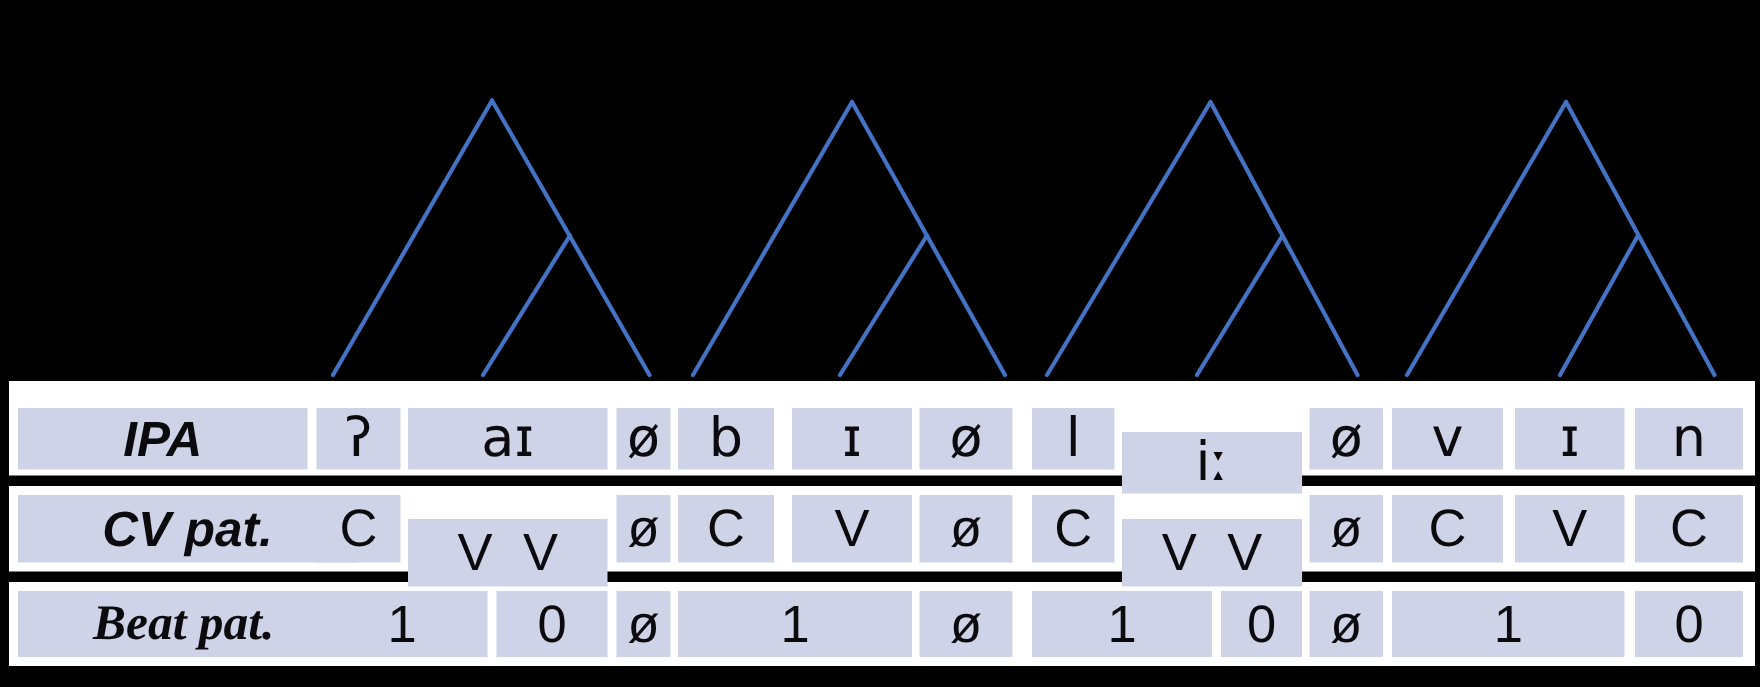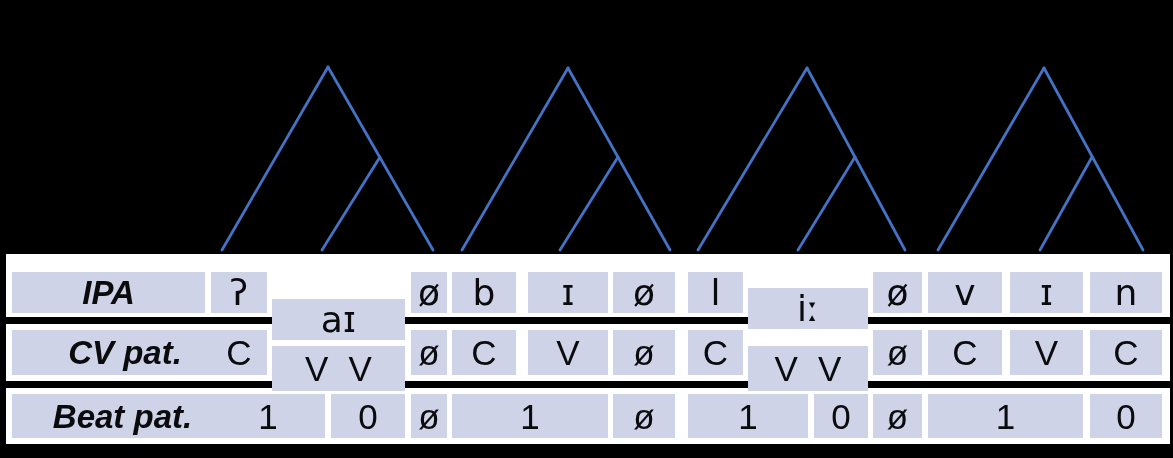--- a/index.html
+++ b/index.html
@@ -69,21 +69,21 @@
       <line x1="1092" y1="157" x2="1040" y2="250"></line>
     </g>
   </svg>
 
   <div class="band band-ipa"></div>
   <div class="band band-cv"></div>
   <div class="band band-beat"></div>
 
   <div class="cell r-ipa lab" style="left:12px;width:193px;">IPA</div>
   <div class="cell r-ipa" style="left:211px;width:56px;">ʔ</div>
-  <div class="cell r-ipa" style="left:272px;width:133px;margin-top:27px;">aɪ</div>
+  <div class="cell r-ipa" style="left:272px;width:133px;">aɪ</div>
   <div class="cell r-ipa" style="left:411px;width:36px;">ø</div>
   <div class="cell r-ipa" style="left:452px;width:64px;">b</div>
   <div class="cell r-ipa" style="left:528px;width:80px;">ɪ</div>
   <div class="cell r-ipa" style="left:613px;width:62px;">ø</div>
   <div class="cell r-ipa" style="left:688px;width:55px;">l</div>
   <div class="cell r-ipa" style="left:748px;width:120px;margin-top:16px;">iː</div>
   <div class="cell r-ipa" style="left:873px;width:49px;">ø</div>
   <div class="cell r-ipa" style="left:928px;width:74px;">v</div>
   <div class="cell r-ipa" style="left:1010px;width:73px;">ɪ</div>
   <div class="cell r-ipa" style="left:1090px;width:72px;">n</div>
@@ -95,21 +95,21 @@
   <div class="cell r-cv" style="left:452px;width:64px;">C</div>
   <div class="cell r-cv" style="left:528px;width:80px;">V</div>
   <div class="cell r-cv" style="left:613px;width:62px;">ø</div>
   <div class="cell r-cv" style="left:688px;width:55px;">C</div>
   <div class="cell r-cv vv" style="left:748px;width:120px;">V V</div>
   <div class="cell r-cv" style="left:873px;width:49px;">ø</div>
   <div class="cell r-cv" style="left:928px;width:74px;">C</div>
   <div class="cell r-cv" style="left:1010px;width:73px;">V</div>
   <div class="cell r-cv" style="left:1090px;width:72px;">C</div>
 
-  <div class="cell r-beat lab" style="left:12px;width:221px;">Beat pat.</div>
+  <div class="cell r-beat lab" style="left:12px;width:221px;font-family:Liberation Serif, serif;">Beat pat.</div>
   <div class="cell r-beat" style="left:211px;width:114px;">1</div>
   <div class="cell r-beat" style="left:331px;width:74px;">0</div>
   <div class="cell r-beat" style="left:411px;width:36px;">ø</div>
   <div class="cell r-beat" style="left:452px;width:156px;">1</div>
   <div class="cell r-beat" style="left:613px;width:62px;">ø</div>
   <div class="cell r-beat" style="left:688px;width:120px;">1</div>
   <div class="cell r-beat" style="left:814px;width:54px;">0</div>
   <div class="cell r-beat" style="left:873px;width:49px;">ø</div>
   <div class="cell r-beat" style="left:928px;width:155px;">1</div>
   <div class="cell r-beat" style="left:1090px;width:72px;">0</div>

